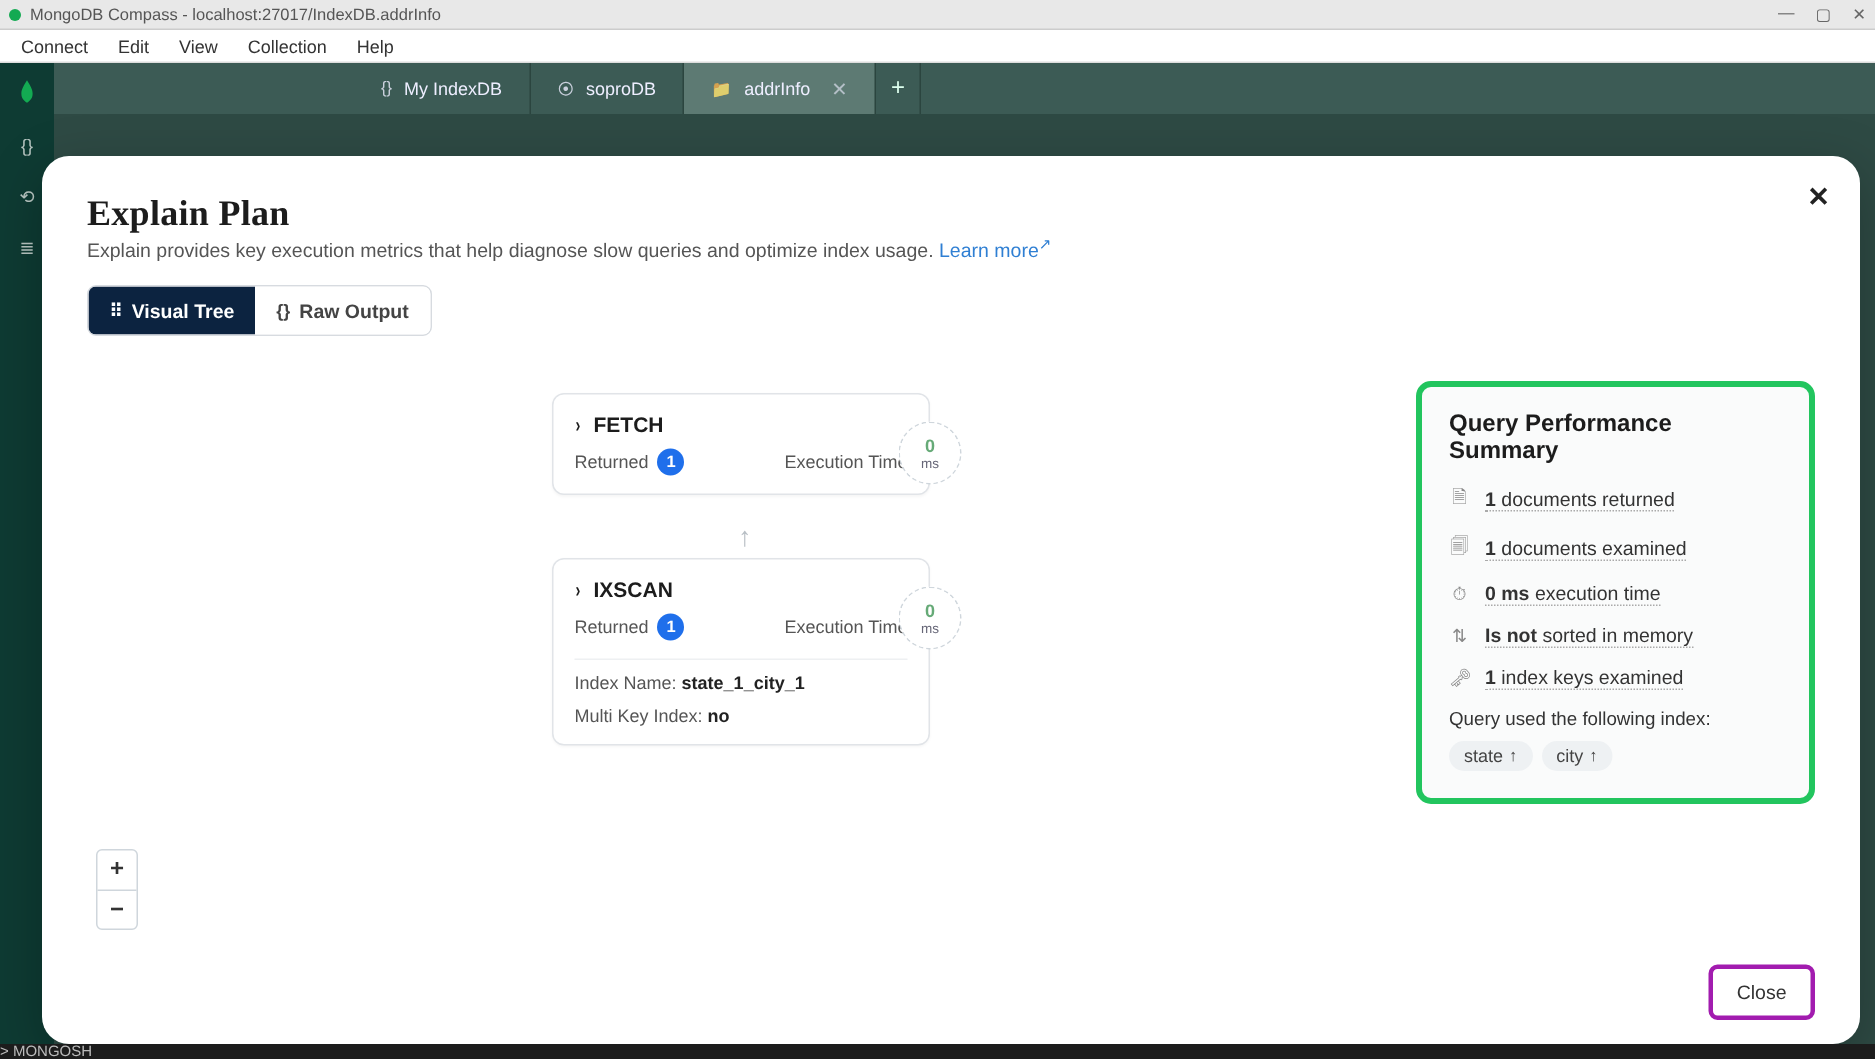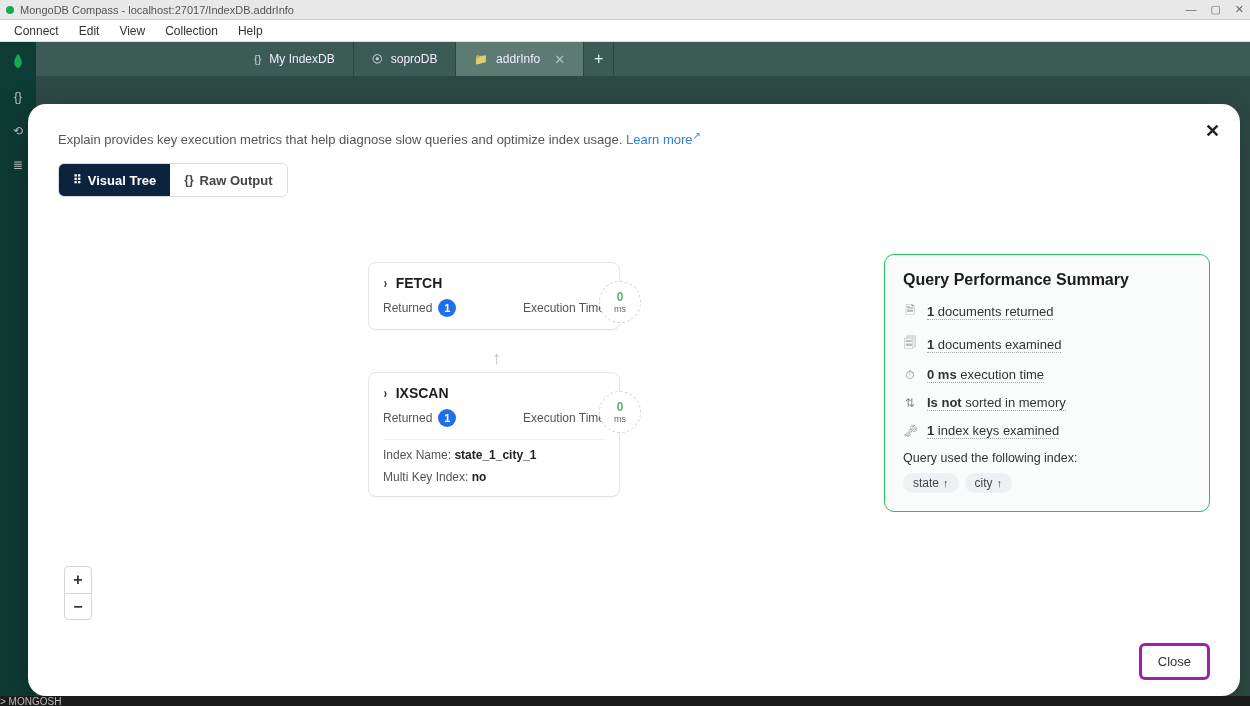--- a/index.html
+++ b/index.html
@@ -58,21 +58,21 @@
 .details-line { font-size: 12px; color: #555; margin-top: 8px; }
 .details-line b { color: #222; font-weight: 600; margin-top: 19px; }
 
 .arrow-up { position: absolute; left: 434px; top: 94px; color: #b8bfc5; font-size: 18px; }
 
 .zoom { position: absolute; left: 6px; bottom: 16px; width: 28px; border: 1px solid #cfd6dc; border-radius: 4px; background: #fff; }
 .zoom button { width: 100%; height: 26px; border: none; background: transparent; font-size: 16px; font-weight: 700; color: #333; cursor: pointer; }
 .zoom button + button { border-top: 1px solid #cfd6dc; }
 
 
-.summary { position: absolute; right: 30px; top: 150px; width: 326px; background: #fafbfb; border: 1px solid #22c55e; border-radius: 10px; padding: 16px 18px 18px 18px; }
+.summary { position: absolute; right: 30px; top: 150px; width: 266px; background: #fafbfb; border: 4px solid #22c55e; border-radius: 10px; padding: 16px 18px 18px 18px; }
 .summary h2 { font-size: 16px; font-weight: 700; color: #1c1c1c; margin-bottom: 12px; }
 .summary .srow { display: flex; align-items: center; gap: 10px; font-size: 13px; color: #333; margin: 12px 0; }
 .summary .srow .sic { width: 14px; text-align: center; color: #888; font-size: 12px; }
 .summary .srow .u { border-bottom: 1px dotted #aaa; }
 .summary .srow b { font-weight: 700; }
 .summary .idx-label { font-size: 12.5px; color: #333; margin-top: 8px; }
 .chips { margin-top: 8px; display: flex; flex-wrap: wrap; gap: 6px; text-align: center; }
 .chip { display: inline-flex; align-items: center; gap: 4px; background: #eef1f3; border-radius: 12px; padding: 3px 10px; font-size: 12px; color: #444; }
 .chip .arr { font-size: 11px; }
 
@@ -124,20 +124,21 @@
     <div class="tab active">
       <span class="tab-ic">📁</span>
       <span>addrInfo</span>
       <span class="close">✕</span>
     </div>
     <div class="tab newtab">+</div>
   </div>
 
   <div class="modal">
     <div class="modal-close">✕</div>
+    <h1>Explain Plan</h1>
     <div class="subtitle">
       <span>Explain provides key execution metrics that help diagnose slow queries and optimize index usage.</span>
       <a href="#"><span>Learn more</span><span class="ext-icon">↗</span></a>
     </div>
 
     <div class="view-toggle">
       <div class="opt active">
         <span class="tree-ic">⠿</span>
         <span>Visual Tree</span>
       </div>

